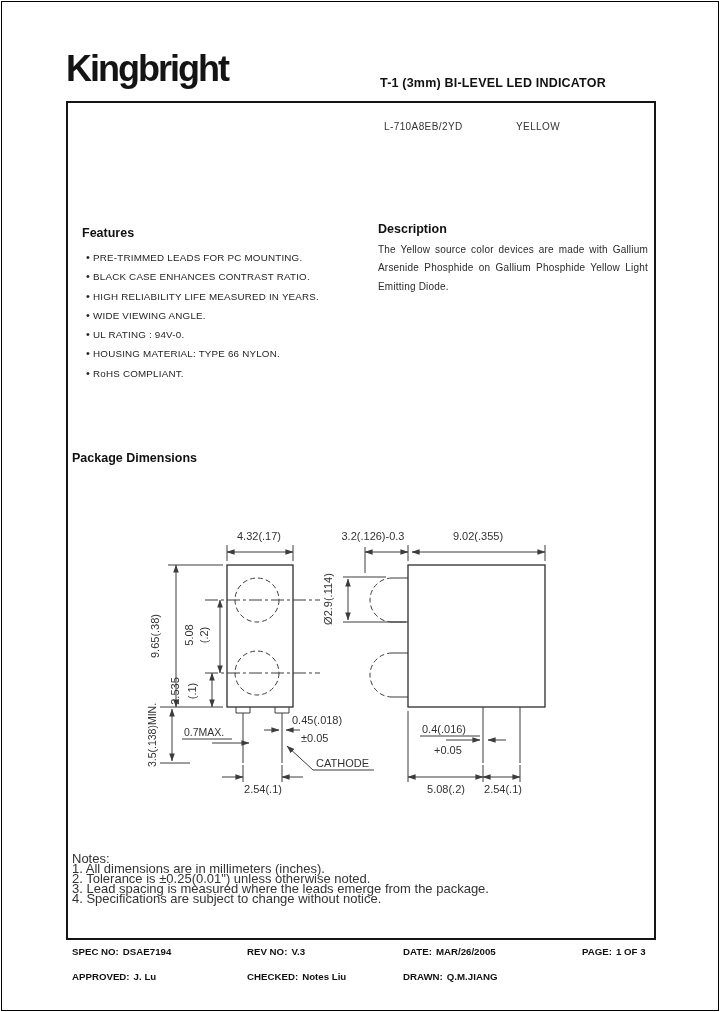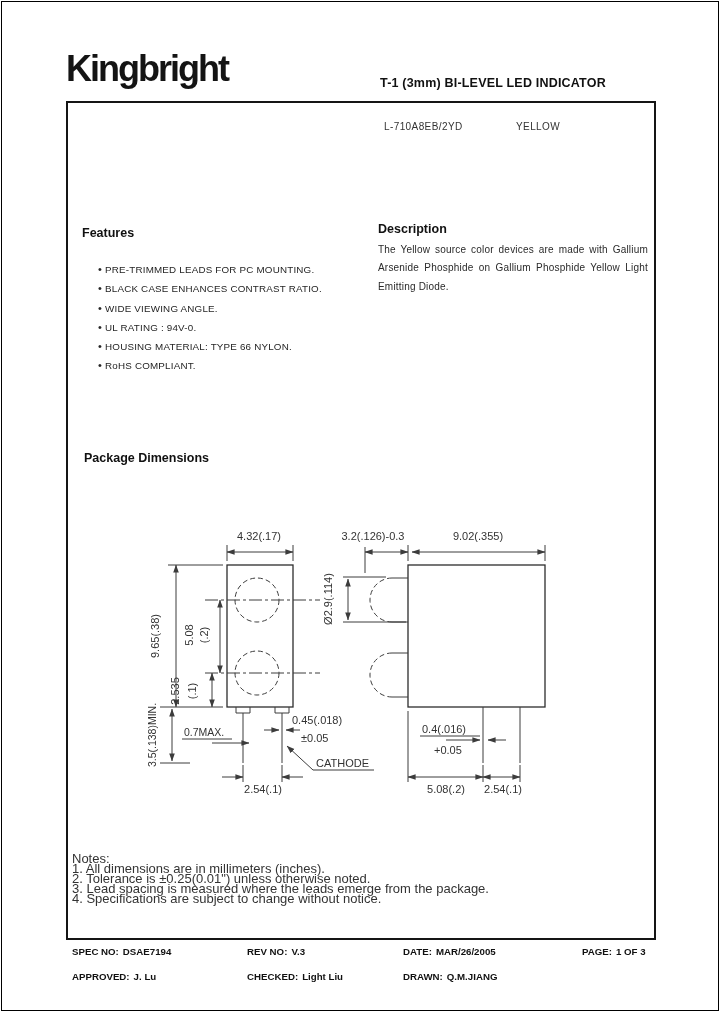--- a/index.html
+++ b/index.html
@@ -12,22 +12,22 @@
   .abs{position:absolute;}
   .logo{left:66px;top:48px;font-size:36px;font-weight:900;letter-spacing:-2px;color:#141414;}
   .doc-title{left:380px;top:76px;font-size:12.5px;font-weight:bold;color:#111;letter-spacing:.2px;}
   .content-box{left:66px;top:101px;width:586px;height:835px;border:2px solid #151515;}
   .partline{top:121px;font-size:10px;color:#333;letter-spacing:.4px;}
   .part-number{left:384px;}
   .part-color{left:516px;}
   .sec-head{font-size:12.5px;font-weight:bold;color:#111;}
   .features-head{left:82px;top:226px;}
   .desc-head{left:378px;top:222px;}
-  .pkg-head{left:84px;top:451px;}
-  .features-list{left:82px;top:244px;width:290px;list-style:none;margin:16px;padding:0;}
+  .pkg-head{left:72px;top:451px;}
+  .features-list{left:82px;top:244px;width:290px;list-style:none;margin:4px;padding:0;}
   .features-list li{
     font-size:9.8px;color:#252525;height:19.3px;line-height:19.3px;
     letter-spacing:.2px;white-space:nowrap;
   }
   .features-list li::before{content:"\2022";margin-right:3px;font-size:11px;}
   .desc-text{
     left:378px;top:241px;width:270px;font-size:10px;color:#2a2a2a;
     line-height:18.4px;text-align:justify;letter-spacing:.2px;
   }
   .notes{left:72px;top:854px;font-size:13px;color:#333;line-height:9.9px;}
@@ -52,20 +52,21 @@
 
 <div class="abs content-box"></div>
 
 <div class="abs partline part-number">L-710A8EB/2YD</div>
 <div class="abs partline part-color">YELLOW</div>
 
 <div class="abs sec-head features-head">Features</div>
 <ul class="abs features-list">
   <li>PRE-TRIMMED  LEADS  FOR  PC  MOUNTING.</li>
   <li>BLACK CASE  ENHANCES  CONTRAST  RATIO.</li>
+  <li>HIGH  RELIABILITY  LIFE  MEASURED  IN  YEARS.</li>
   <li>WIDE VIEWING ANGLE.</li>
   <li>UL RATING : 94V-0.</li>
   <li>HOUSING MATERIAL: TYPE 66 NYLON.</li>
   <li>RoHS COMPLIANT.</li>
 </ul>
 
 <div class="abs sec-head desc-head">Description</div>
 <div class="abs desc-text">The Yellow source color devices are made with Gallium Arsenide Phosphide on Gallium Phosphide Yellow Light Emitting Diode.</div>
 
 <div class="abs sec-head pkg-head">Package Dimensions</div>
@@ -176,17 +177,17 @@
 <div class="abs footer-item fr1 fc3">
   <span>DATE:</span><span class="val">MAR/26/2005</span>
 </div>
 <div class="abs footer-item fr1 fc4">
   <span>PAGE:</span><span class="val">1 OF 3</span>
 </div>
 <div class="abs footer-item fr2 fc1">
   <span>APPROVED:</span><span class="val">J. Lu</span>
 </div>
 <div class="abs footer-item fr2 fc2">
-  <span>CHECKED:</span><span class="val">Light Liu</span>
+  <span>CHECKED:</span><span class="val">Notes Liu</span>
 </div>
 <div class="abs footer-item fr2 fc3">
   <span>DRAWN:</span><span class="val">Q.M.JIANG</span>
 </div>
 
 </body></html>

